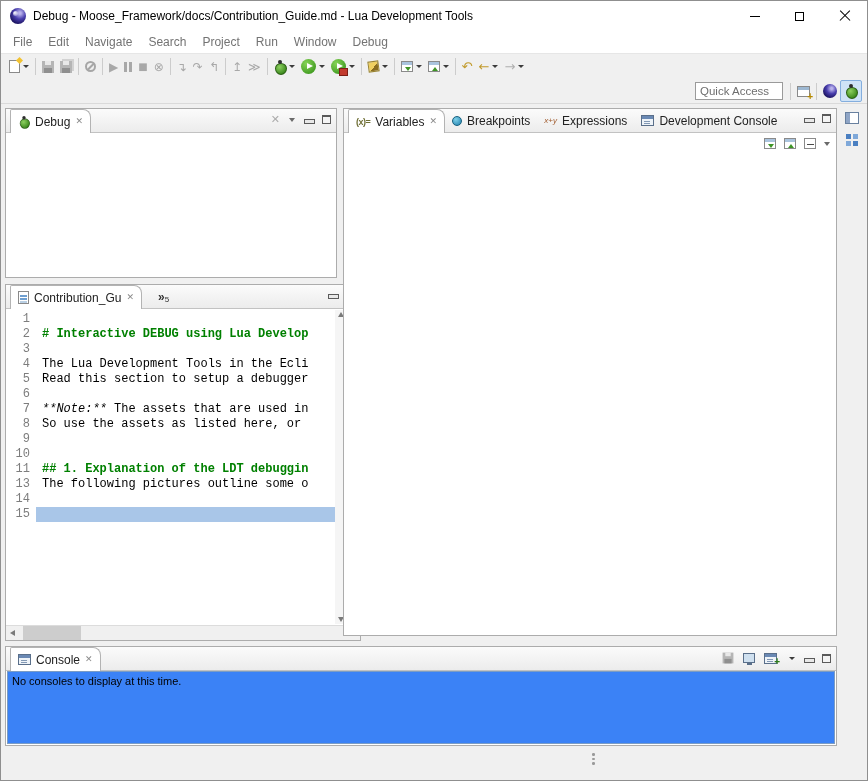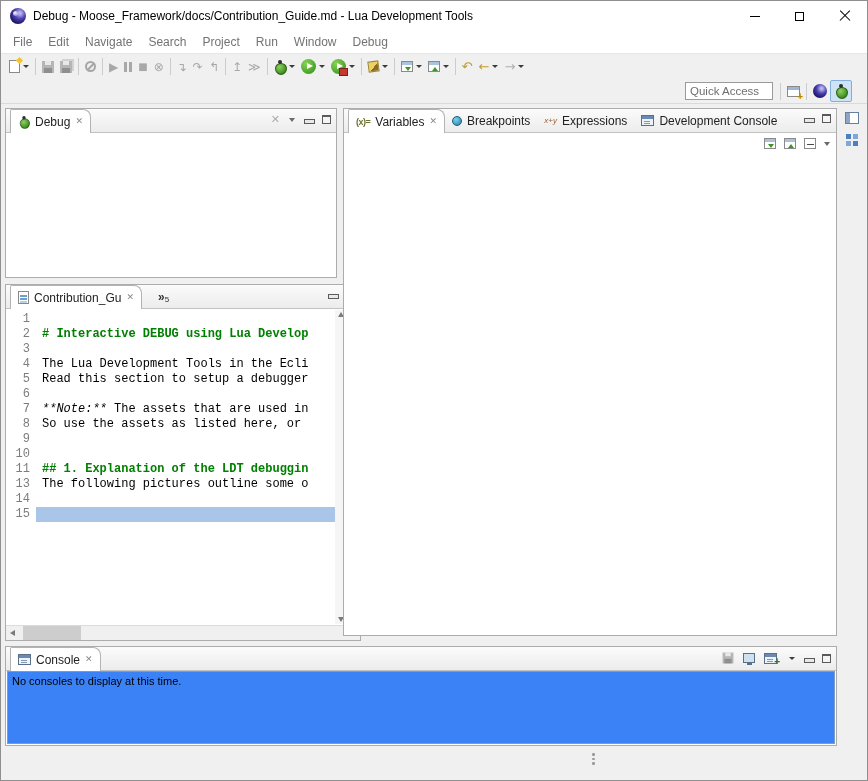--- a/index.html
+++ b/index.html
@@ -21,21 +21,21 @@
   .wm-close::before, .wm-close::after { content: ""; position: absolute; left: -1px; top: 5px; width: 14px; height: 1.3px; background: #000; }
   .wm-close::before { transform: rotate(45deg); }
   .wm-close::after { transform: rotate(-45deg); }
 
   
   .menubar { position: absolute; left: 0; top: 30px; width: 100%; height: 22px; background: #ffffff; display: flex; align-items: center; padding-left: 4px; }
   .menu-item { font-size: 12px; color: #737373; padding: 3px 8px; cursor: default; }
 
   
   .toolbar1 { position: absolute; left: 0; top: 52px; width: 100%; height: 26px; background: #f0f0f0; border-top: 1px solid #e6e6e6; display: flex; align-items: center; padding-left: 5px; }
-  .toolbar2 { position: absolute; left: 0; top: 78px; width: 100%; height: 25px; background: #f0f0f0; border-bottom: 1px solid #dadada; display: flex; align-items: center; justify-content: flex-end; padding-right: 15px; }
+  .toolbar2 { position: absolute; left: 0; top: 78px; width: 100%; height: 25px; background: #f0f0f0; border-bottom: 1px solid #dadada; display: flex; align-items: center; justify-content: flex-end; padding-right: 5px; }
   .tbtn { height: 22px; display: flex; align-items: center; justify-content: center; padding: 0 3px; border-radius: 2px; }
   .tb-sep { width: 1px; height: 17px; background: #cccccc; margin: 0 3px; }
   .caret { width: 0; height: 0; border-left: 3px solid transparent; border-right: 3px solid transparent; border-top: 3px solid #3c3c3c; margin-left: 3px; }
   .gglyph { color: #a8a8a8; font-size: 12px; line-height: 12px; font-family: "DejaVu Sans", sans-serif; }
   .gglyph.sm { font-size: 10px; }
 
   .icon-doc { width: 11px; height: 13px; background: #fff; border: 1px solid #8a8a8a; position: relative; }
   .icon-doc::after { content: ""; position: absolute; right: -3px; top: -3px; width: 5px; height: 5px; background: #f2c230; transform: rotate(45deg); }
   .icon-save { width: 12px; height: 12px; background: #b5b5b5; position: relative; }
   .icon-save::before { content: ""; position: absolute; left: 3px; top: 0; width: 6px; height: 4px; background: #e8e8e8; }

